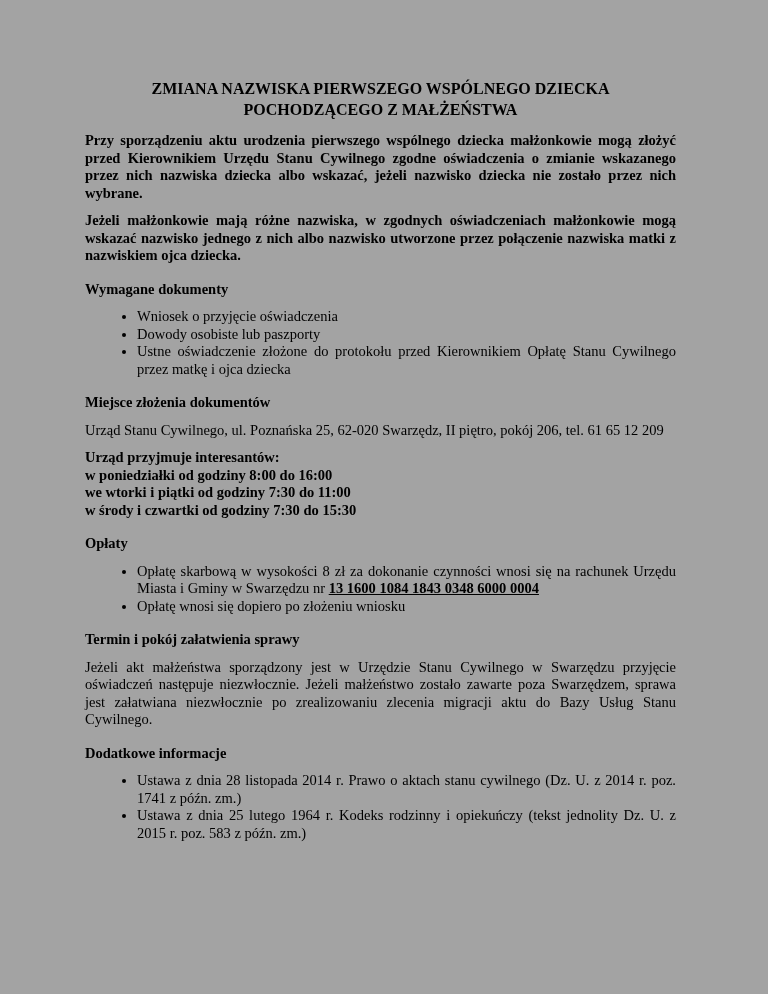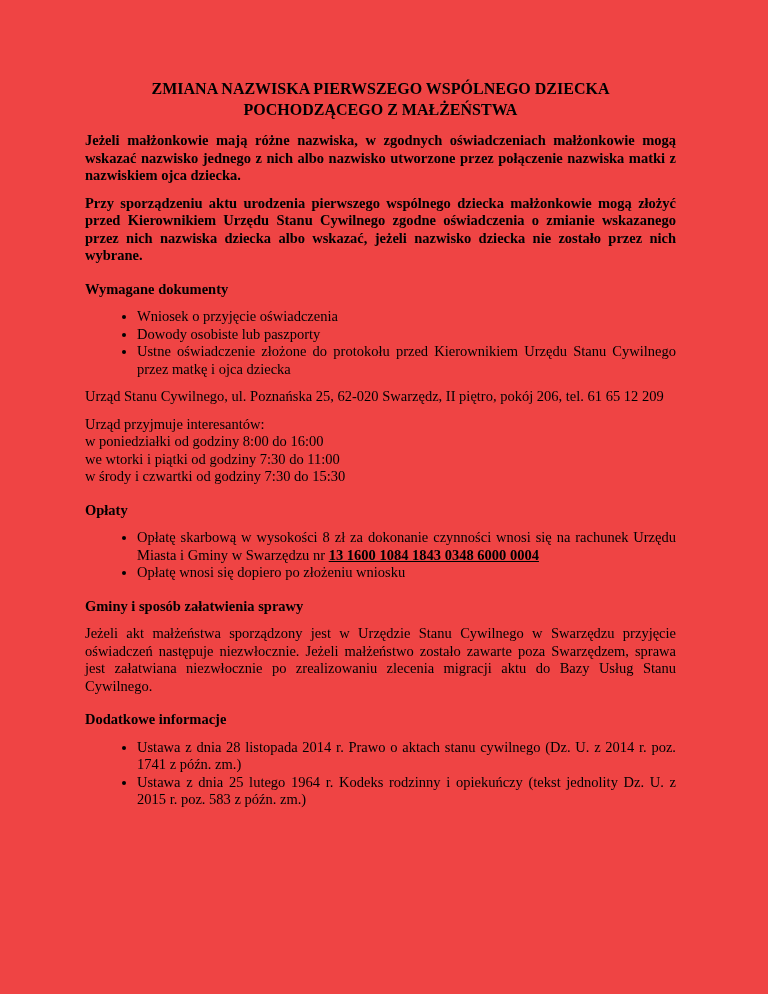--- a/index.html
+++ b/index.html
@@ -14,21 +14,21 @@
     color: #000000;
     font-family: "Liberation Serif", "DejaVu Serif", serif;
     font-size: 14.5px;
     line-height: 17.5px;
   }
   .page {
     box-sizing: border-box;
     width: 768px;
     height: 994px;
     padding: 78px 92px 40px 85px;
-    background: #ef4444;
+    background: #a3a3a3;
   }
   .title {
     margin: 0 0 12px 0;
     font-size: 16px;
     font-weight: bold;
     line-height: 21px;
     text-align: center;
   }
   .title-line { display: block; }
   p.para {
@@ -49,60 +49,61 @@
     padding: 0 0 0 52px;
     list-style: disc outside;
   }
   ul.bullet-list li {
     text-align: justify;
     margin: 0;
   }
   .hours-block {
     margin: 0 0 10px 0;
   }
-  .hours-line { display: block; }
+  .hours-line { display: block; font-weight: bold; }
   .bold-inline { font-weight: bold; text-decoration: underline; }
 </style>
 </head>
 <body>
 
 <div class="page">
 
   <h1 class="title">
     <span class="title-line">ZMIANA NAZWISKA PIERWSZEGO WSPÓLNEGO DZIECKA</span>
     <span class="title-line">POCHODZĄCEGO Z MAŁŻEŃSTWA</span>
   </h1>
 
+  <p class="para bold-para">Przy sporządzeniu aktu urodzenia pierwszego wspólnego dziecka małżonkowie mogą złożyć przed Kierownikiem Urzędu Stanu Cywilnego zgodne oświadczenia o zmianie wskazanego przez nich nazwiska dziecka albo wskazać, jeżeli nazwisko dziecka nie zostało przez nich wybrane.</p>
+
   <p class="para bold-para">Jeżeli małżonkowie mają różne nazwiska, w zgodnych oświadczeniach małżonkowie mogą wskazać nazwisko jednego z nich albo nazwisko utworzone przez połączenie nazwiska matki z nazwiskiem ojca dziecka.</p>
-
-  <p class="para bold-para">Przy sporządzeniu aktu urodzenia pierwszego wspólnego dziecka małżonkowie mogą złożyć przed Kierownikiem Urzędu Stanu Cywilnego zgodne oświadczenia o zmianie wskazanego przez nich nazwiska dziecka albo wskazać, jeżeli nazwisko dziecka nie zostało przez nich wybrane.</p>
 
   <h2 class="section-heading">Wymagane dokumenty</h2>
   <ul class="bullet-list">
     <li>Wniosek o przyjęcie oświadczenia</li>
     <li>Dowody osobiste lub paszporty</li>
-    <li>Ustne oświadczenie złożone do protokołu przed Kierownikiem Urzędu Stanu Cywilnego przez matkę i ojca dziecka</li>
+    <li>Ustne oświadczenie złożone do protokołu przed Kierownikiem Opłatę Stanu Cywilnego przez matkę i ojca dziecka</li>
   </ul>
 
+  <h2 class="section-heading">Miejsce złożenia dokumentów</h2>
   <p class="para">Urząd Stanu Cywilnego, ul. Poznańska 25, 62-020 Swarzędz, II piętro, pokój 206, tel. 61 65 12 209</p>
 
   <div class="hours-block">
     <span class="hours-line">Urząd przyjmuje interesantów:</span>
     <span class="hours-line">w poniedziałki od godziny 8:00 do 16:00</span>
     <span class="hours-line">we wtorki i piątki od godziny 7:30 do 11:00</span>
     <span class="hours-line">w środy i czwartki od godziny 7:30 do 15:30</span>
   </div>
 
   <h2 class="section-heading">Opłaty</h2>
   <ul class="bullet-list">
     <li><span>Opłatę skarbową w wysokości 8 zł za dokonanie czynności wnosi się na rachunek Urzędu Miasta i Gminy w Swarzędzu nr </span><span class="bold-inline">13 1600 1084 1843 0348 6000 0004</span></li>
     <li>Opłatę wnosi się dopiero po złożeniu wniosku</li>
   </ul>
 
-  <h2 class="section-heading">Gminy i sposób załatwienia sprawy</h2>
+  <h2 class="section-heading">Termin i pokój załatwienia sprawy</h2>
   <p class="para">Jeżeli akt małżeństwa sporządzony jest w Urzędzie Stanu Cywilnego w Swarzędzu przyjęcie oświadczeń następuje niezwłocznie. Jeżeli małżeństwo zostało zawarte poza Swarzędzem, sprawa jest załatwiana niezwłocznie po zrealizowaniu zlecenia migracji aktu do Bazy Usług Stanu Cywilnego.</p>
 
   <h2 class="section-heading">Dodatkowe informacje</h2>
 
   <ul class="bullet-list">
     <li>Ustawa z dnia 28 listopada 2014 r. Prawo o aktach stanu cywilnego (Dz. U. z 2014 r. poz. 1741 z późn. zm.)</li>
     <li>Ustawa z dnia 25 lutego 1964 r. Kodeks rodzinny i opiekuńczy (tekst jednolity Dz. U. z 2015 r. poz. 583 z późn. zm.)</li>
   </ul>
 
 </div>

